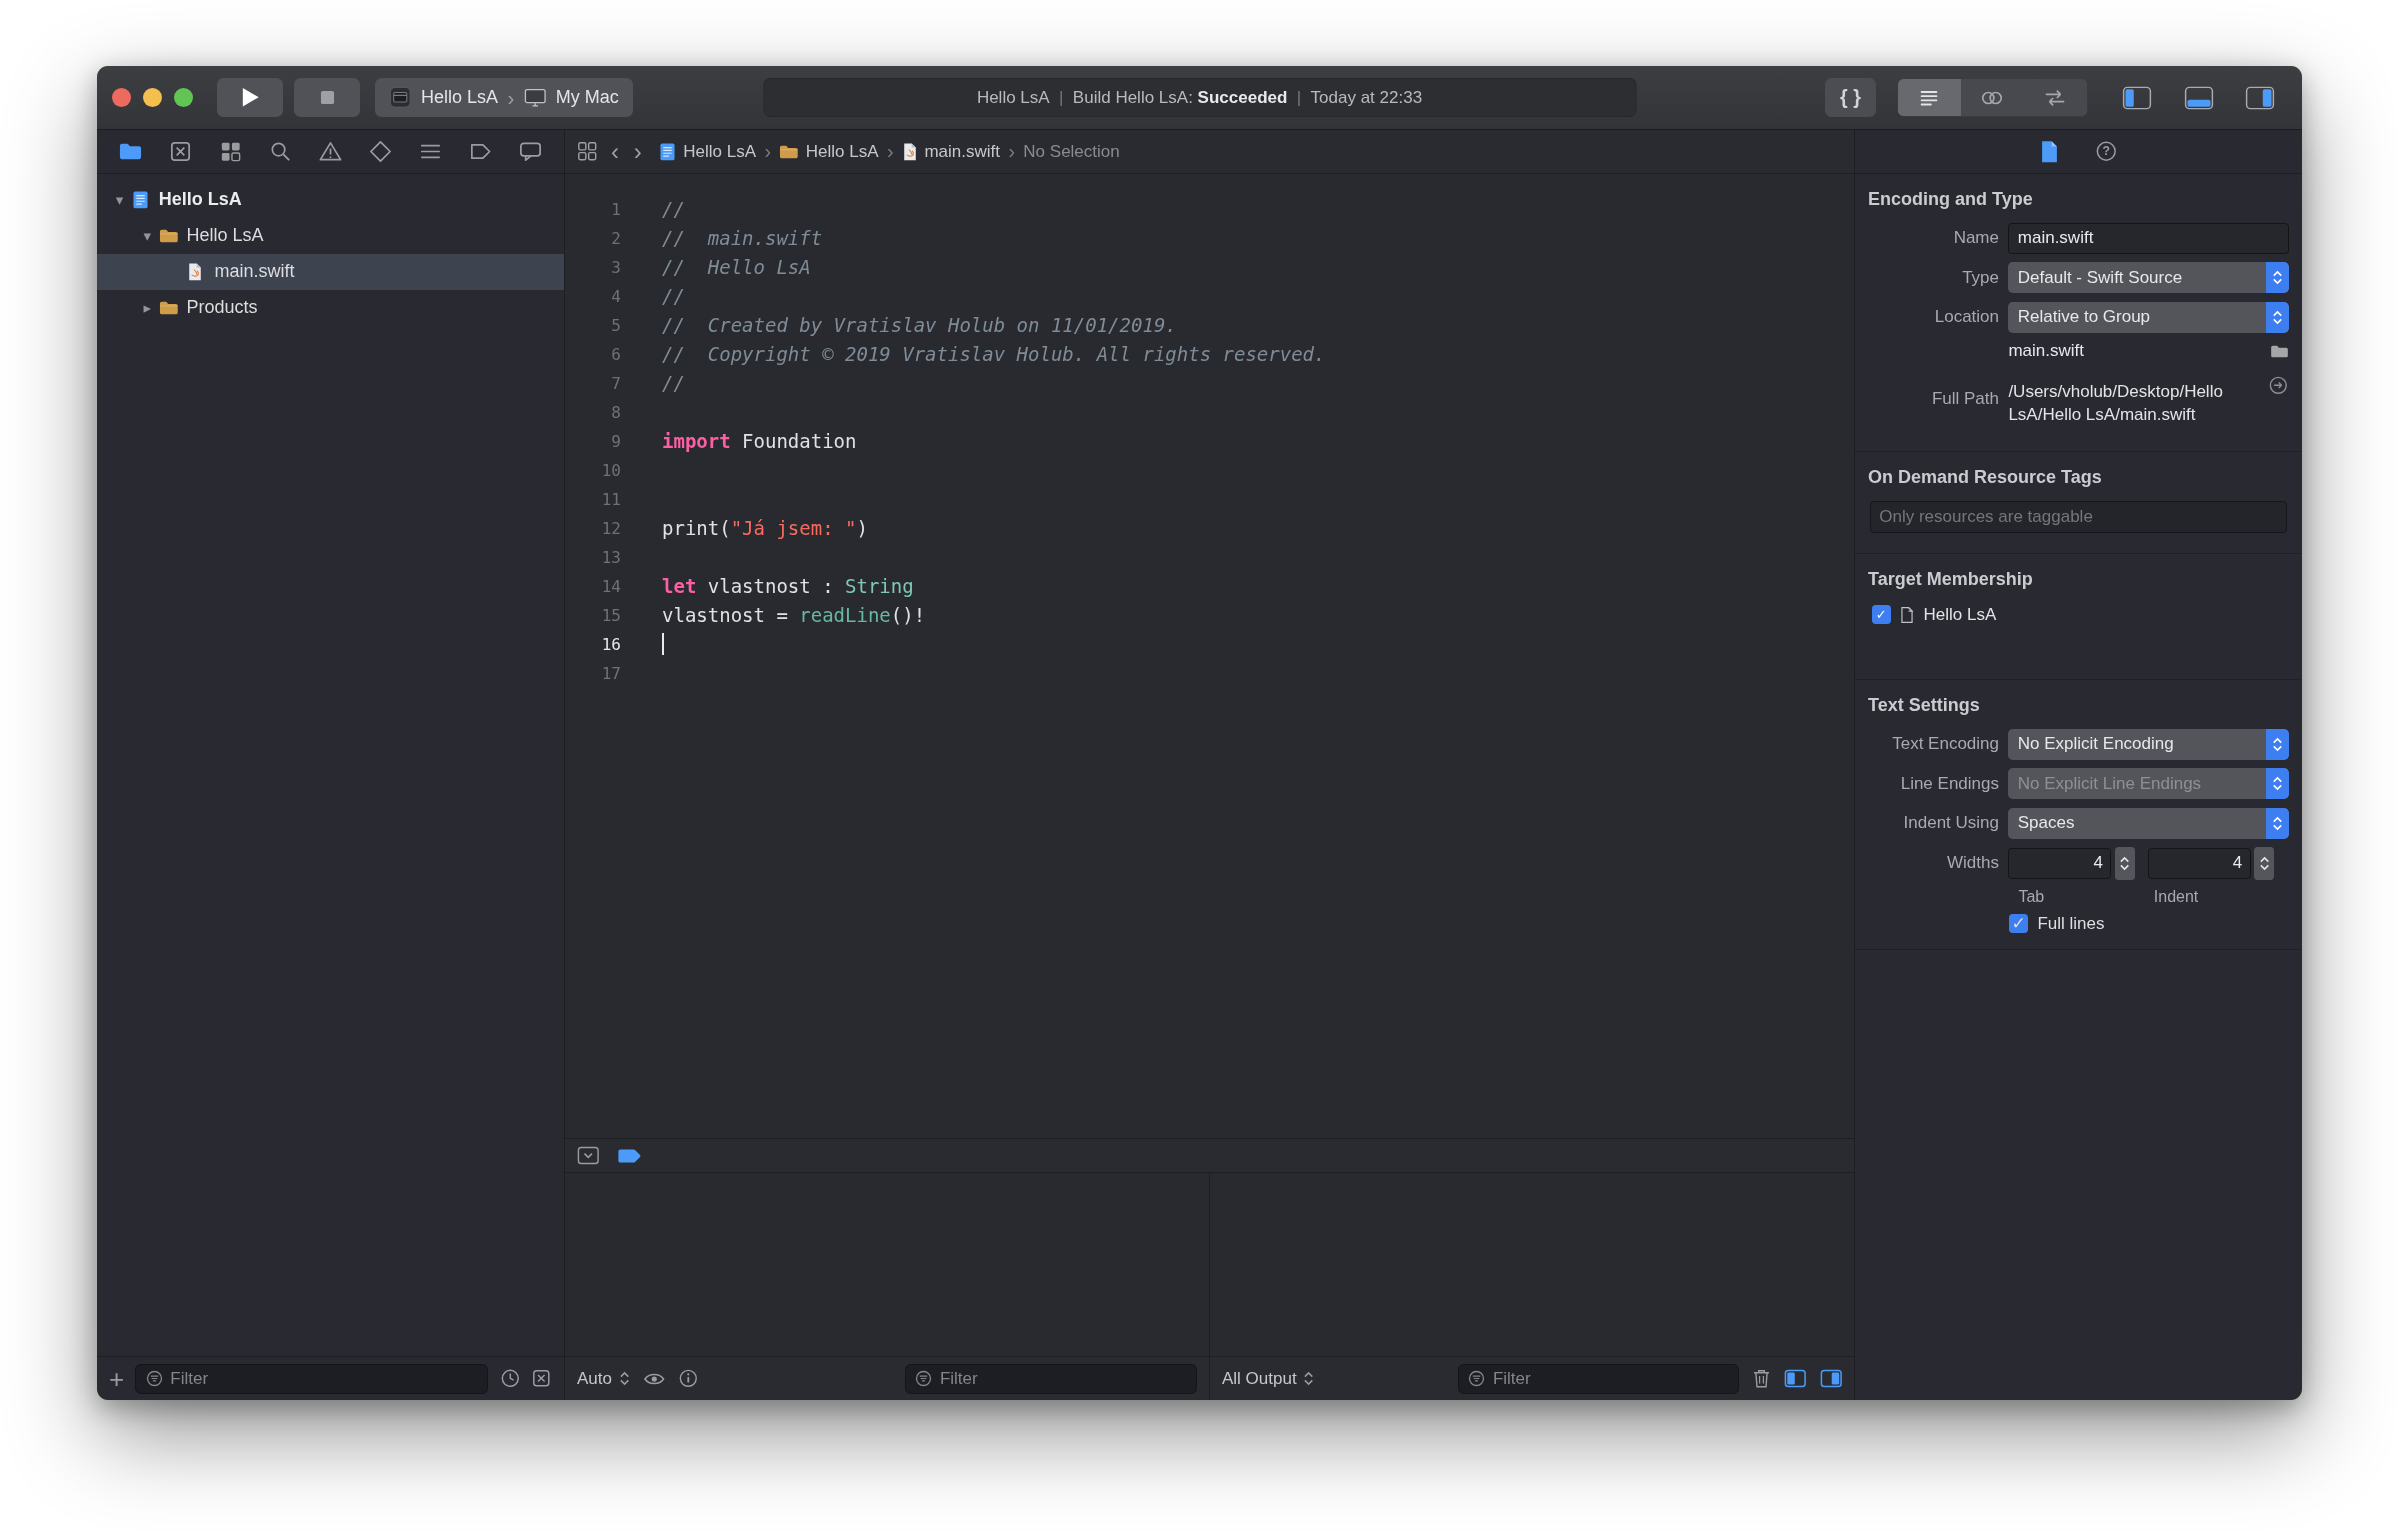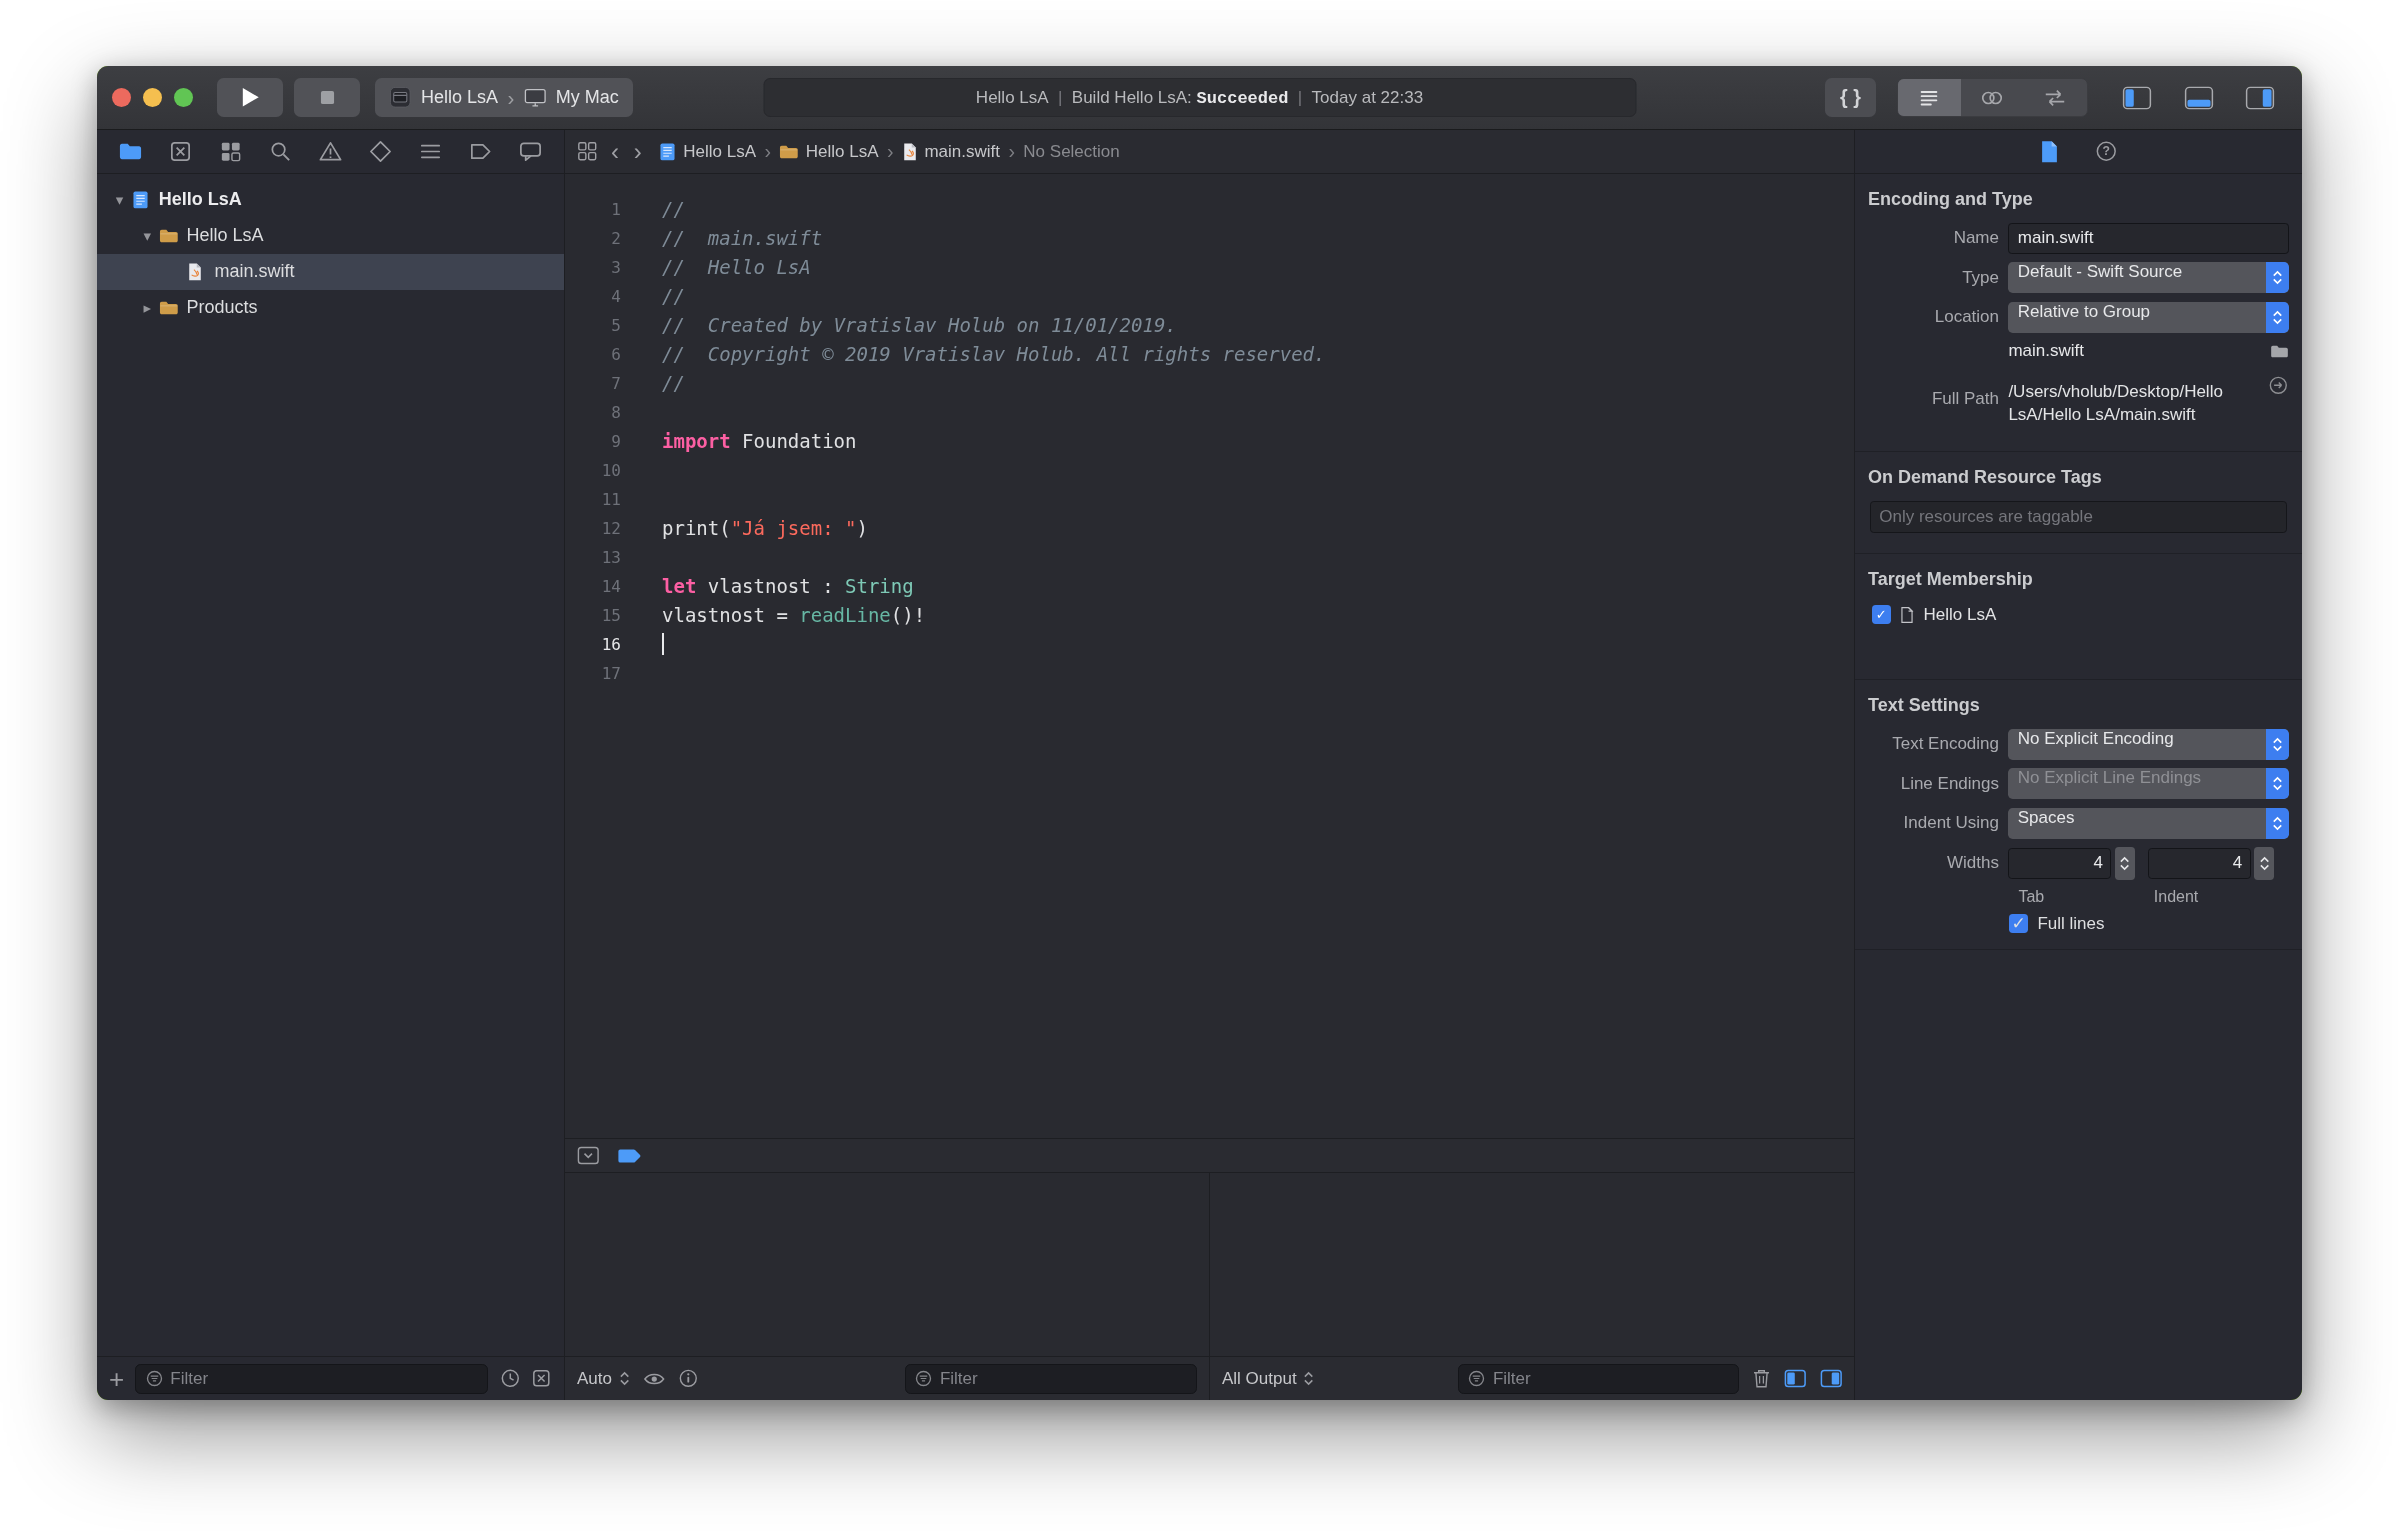--- a/index.html
+++ b/index.html
@@ -24,21 +24,21 @@
             align-items:center; justify-content:center; cursor:pointer; }
   .tb-btn.sq { width:66px; }
   .run { margin-right:11.2px; }
   .scheme { margin-left:15px; height:39px; border-radius:6.6px; background:#515257; display:flex;
             align-items:center; gap:9.4px; padding:0 14px; color:#E4E5E7; }
   .scheme .chev { color:#9FA0A4; font-size:20.6px; }
   .status { position:absolute; left:50%; top:12px; transform:translateX(-50%); width:873px;
             height:39px; border-radius:6.6px; background:#2D2E32; border:0.9px solid #27282C;
             display:flex; align-items:center; justify-content:center; gap:9.4px;
             color:#B9BABD; font-size:17px; }
-  .status b { color:#E9E9EB;font-family:Liberation Mono, monospace; }
+  .status b { color:#E9E9EB; }
   .status .pipe { color:#77787D; }
   .tb-right { margin-left:auto; display:flex; align-items:center; }
   .lib-btn { width:51px; height:39px; border:none; border-radius:6.6px; background:#4C4D52;
              color:#D2D3D6; font-size:19.7px; font-weight:bold; cursor:pointer; }
   .segmented { display:flex; margin-left:20.6px; background:#48494E; border-radius:6.6px;
                border:0.9px solid #3B3C40; overflow:hidden; }
   .seg { width:63px; height:37px; border:none; background:transparent; display:flex;
          align-items:center; justify-content:center; cursor:pointer; }
   .seg.active { background:#68696F; }
   .toggles { display:flex; gap:7.5px; margin-left:22.5px; }
@@ -123,21 +123,21 @@
   .row { display:flex; align-items:center; margin-bottom:8.4px; }
   .row.top { align-items:center; }
   .row label { width:131px; flex:none; text-align:right; margin-right:9.4px; color:#A9AAAF;
                font-size:17px; }
   .row.top label { padding-top:1.9px; }
   .control { flex:1; min-width:0; }
   .text-input { height:31px; background:#26272D; border:0.9px solid #131418; border-radius:3.7px;
                 display:flex; align-items:center; padding:0 8.4px; }
   .text-input input { width:100%; border:none; background:transparent; outline:none;
                       color:#E9EAEC; font-size:17px; font-family:"Liberation Sans",sans-serif; }
-  .popup { height:31px; background:#54555B; border-radius:4.7px; display:flex; align-items:flex-start;
+  .popup { height:31px; background:#54555B; border-radius:4.7px; display:flex; align-items:center;
            padding-left:9.4px; padding-right:28px; color:#E7E8EA; font-size:17px; position:relative;
            cursor:pointer; white-space:nowrap; overflow:hidden; }
   .popup .cap { position:absolute; right:0; top:0; bottom:0; width:23.4px; background:#3D7EF0;
                 border-radius:0 4.7px 4.7px 0; display:flex; align-items:center; justify-content:center; }
   .popup.disabled { color:#8F9095; }
   .fileline { display:flex; align-items:center; gap:7.5px; }
   .fileline .fname { flex:1; color:#E7E8EA; font-size:17px; }
   .pathline { display:flex; align-items:flex-start; gap:7.5px; }
   .path-text { flex:1; color:#E3E4E6; font-size:17px; line-height:1.35; word-wrap:break-word;margin-top:12px; }
   .tags-field { height:32px; background:#24252A; border:0.9px solid #15161A; border-radius:3.7px;

